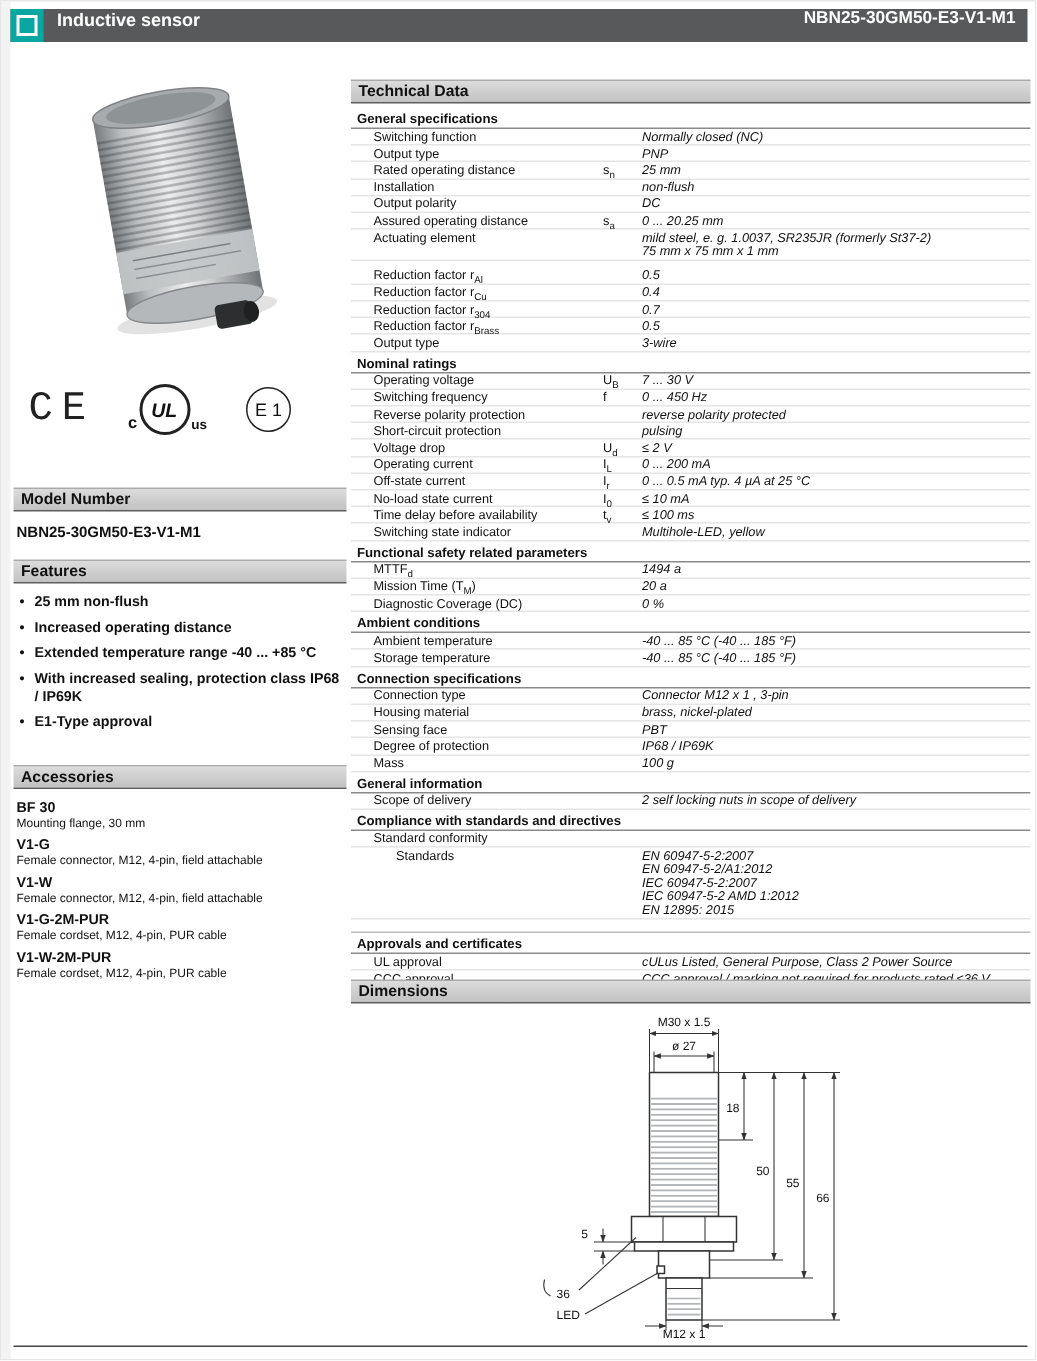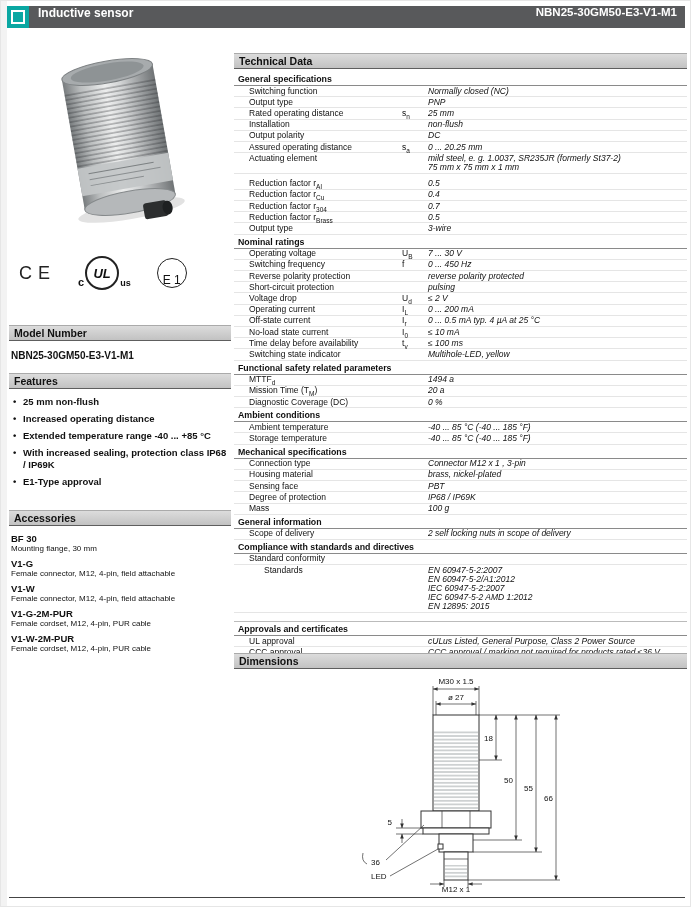--- a/index.html
+++ b/index.html
@@ -13,27 +13,27 @@
   .brand-inner{width:10px;height:10px;border:2.5px solid #fff;background:transparent;}
   .topbar-title{font-weight:bold;font-size:12px;margin-left:9px;}
   .topbar-part{margin-left:auto;font-weight:bold;font-size:11.5px;padding-right:8px;}
   
   .sechdr{height:16px;background:linear-gradient(#dcdcdc,#c2c2c2);border-top:1px solid #aaa;border-bottom:1px solid #5e5e5e;
           font-weight:bold;font-size:10.5px;display:flex;align-items:center;padding-left:5px;box-sizing:border-box;}
   
   .leftcol{position:absolute;left:8px;top:38px;width:222px;}
   .photo{height:196px;margin-top:2px;}
   .logos{height:56px;margin-top:8px;display:flex;align-items:center;padding-left:10px;}
-  .ce{font-size:18px;letter-spacing:6px;color:#222;font-weight:400;}
+  .ce{font-size:27px;letter-spacing:6px;color:#222;font-weight:400;font-family:Liberation Mono, monospace;}
   .ul-wrap{display:flex;align-items:flex-end;margin-left:22px;}
   .ul-c{font-size:11px;font-weight:bold;margin-right:1px;margin-bottom:2px;}
   .ul-circle{width:34px;height:34px;border:2px solid #222;border-radius:50%;display:flex;align-items:center;justify-content:center;box-sizing:border-box;}
   .ul-text{font-size:13px;font-weight:bold;font-style:italic;}
   .ul-us{font-size:9px;font-weight:bold;margin-left:1px;margin-bottom:2px;}
-  .e1-circle{width:30px;height:30px;border:1.5px solid #222;border-radius:50%;display:flex;align-items:flex-end;justify-content:center;
+  .e1-circle{width:30px;height:30px;border:1.5px solid #222;border-radius:50%;display:flex;align-items:center;justify-content:center;
              margin-left:26px;font-size:12px;box-sizing:border-box;white-space:nowrap;}
   #model-hdr{margin-top:24px;}
   .model-value{font-weight:bold;font-size:10px;padding:9px 0 2px 2px;}
   #features-hdr{margin-top:10px;text-align:right;}
   .features-list{list-style:none;margin:7px 0 0 0;padding:0 0 0 2px;font-weight:bold;font-size:9.5px;}
   .features-list li{position:relative;padding-left:12px;margin-bottom:5px;line-height:12px;}
   .features-list li::before{content:"\2022";position:absolute;left:2px;}
   #acc-hdr{margin-top:22px;}
   .acc-list{margin-top:7px;padding-left:2px;}
   .acc-name{font-weight:bold;font-size:9.5px;line-height:11px;}
@@ -282,21 +282,21 @@
         <div class="trow">
           <div class="tl">Ambient temperature</div>
           <div class="ts"></div>
           <div class="tv">-40 ... 85 °C (-40 ... 185 °F)</div>
         </div>
         <div class="trow">
           <div class="tl">Storage temperature</div>
           <div class="ts"></div>
           <div class="tv">-40 ... 85 °C (-40 ... 185 °F)</div>
         </div>
-        <div class="tsec">Mechanical specifications</div>
+        <div class="tsec">Connection specifications</div>
         <div class="trow">
           <div class="tl">Connection type</div>
           <div class="ts"></div>
           <div class="tv">Connector M12 x 1 , 3-pin</div>
         </div>
         <div class="trow">
           <div class="tl">Housing material</div>
           <div class="ts"></div>
           <div class="tv">brass, nickel-plated</div>
         </div>

